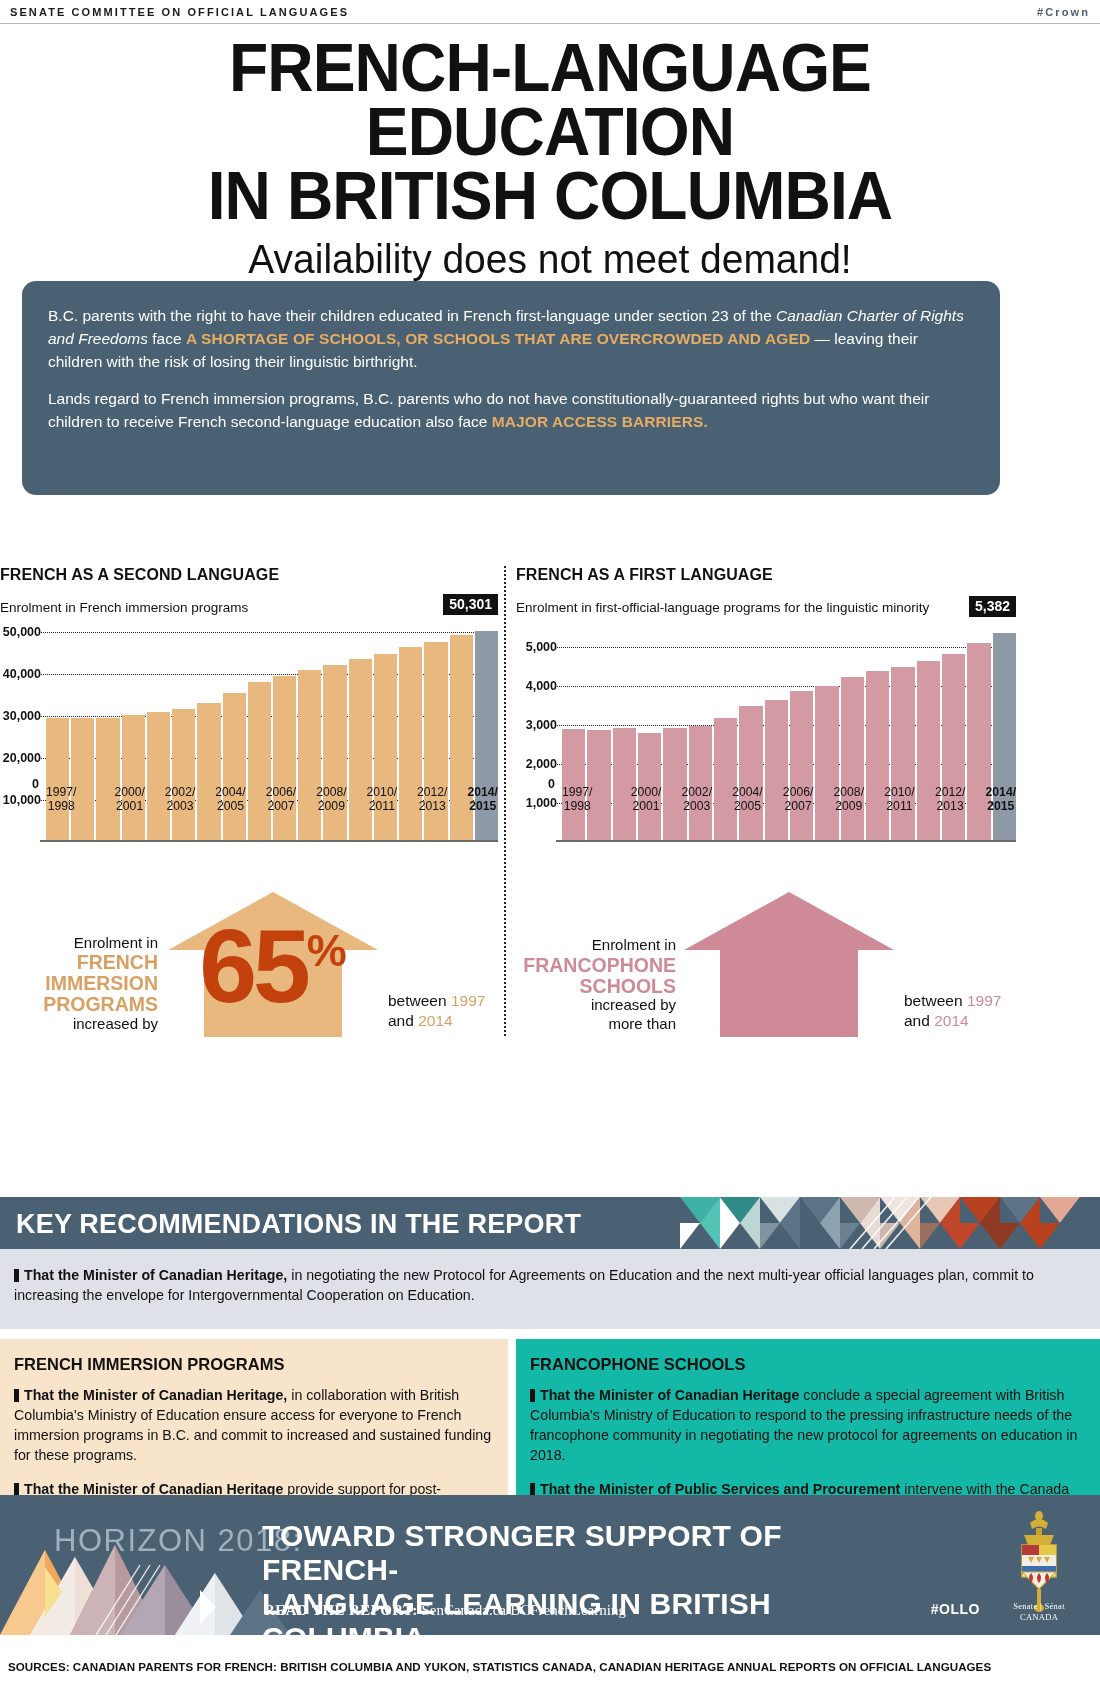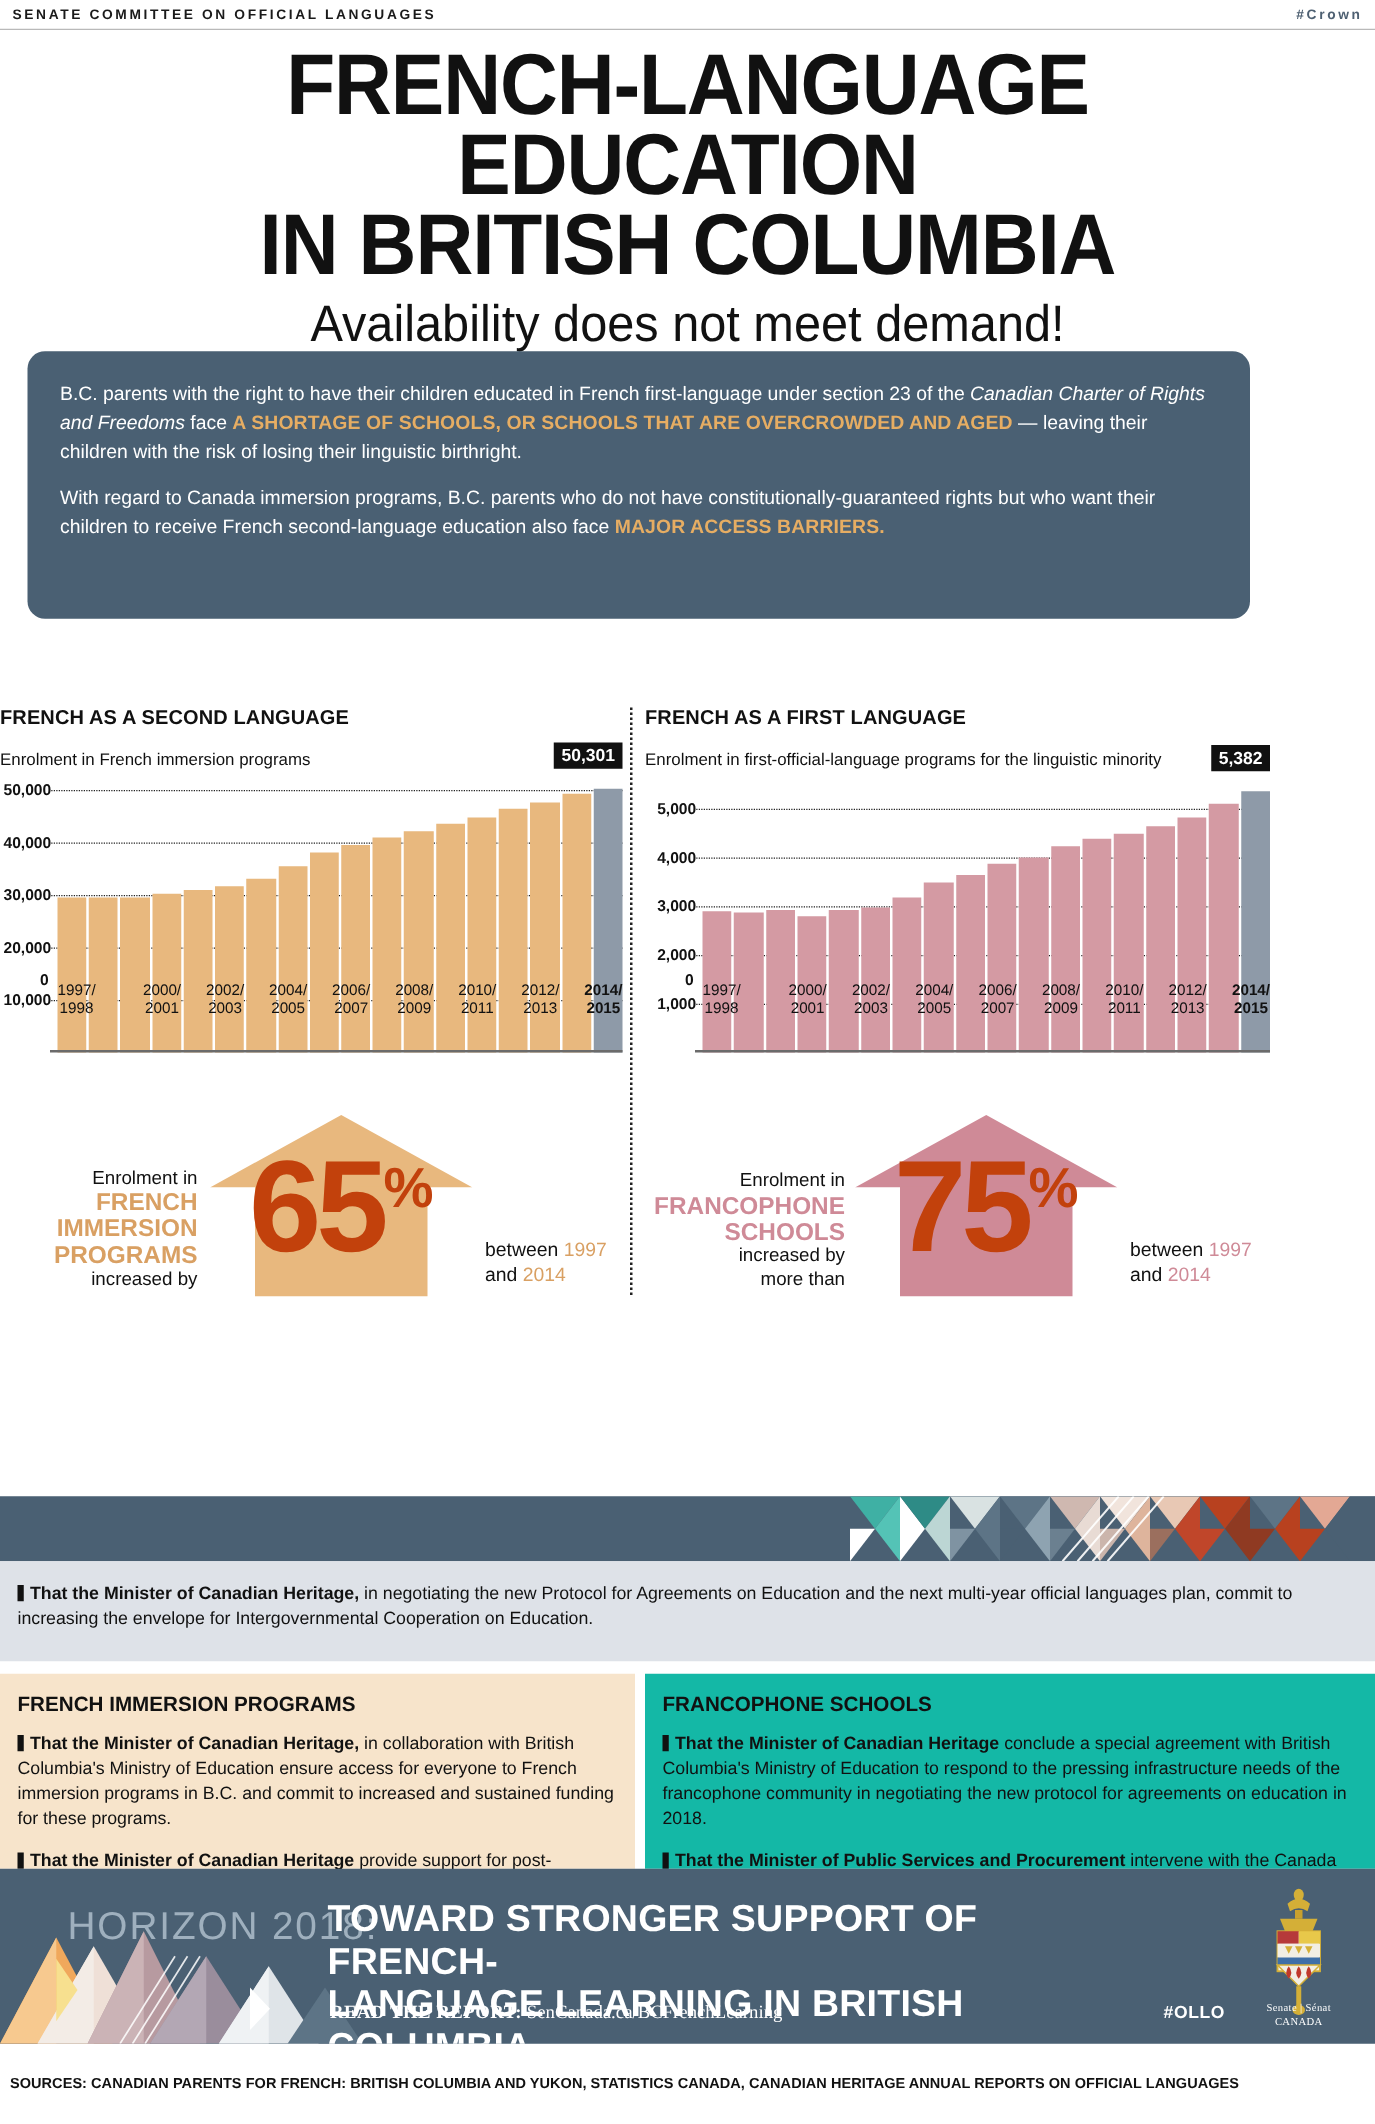--- a/index.html
+++ b/index.html
@@ -224,21 +224,21 @@
   </div>
 
   <div class="title-block">
     <div class="title-l1">FRENCH-LANGUAGE EDUCATION</div>
     <div class="title-l2">IN BRITISH COLUMBIA</div>
     <div class="subtitle">Availability does not meet demand!</div>
   </div>
 
   <div class="intro">
     <p><span>B.C. parents with the right to have their children educated in French first-language under section 23 of the </span><span class="it">Canadian Charter of Rights and Freedoms</span><span> face </span><span class="hl">A SHORTAGE OF SCHOOLS, OR SCHOOLS THAT ARE OVERCROWDED AND AGED</span><span> — leaving their children with the risk of losing their linguistic birthright.</span></p>
-    <p><span>With regard to Canada immersion programs, B.C. parents who do not have constitutionally-guaranteed rights but who want their children to receive French second-language education also face </span><span class="hl">MAJOR ACCESS BARRIERS.</span></p>
+    <p><span>Lands regard to French immersion programs, B.C. parents who do not have constitutionally-guaranteed rights but who want their children to receive French second-language education also face </span><span class="hl">MAJOR ACCESS BARRIERS.</span></p>
   </div>
 
 
   <div class="chart left">
     <div class="chart-title">FRENCH AS A SECOND LANGUAGE</div>
     <div class="chart-sub">Enrolment in French immersion programs</div>
     <div class="plot" id="plot0">
       <div class="callout" id="callout0" style="bottom: 226.877px; right: 0px;">50,301</div>
     <div class="grid-area">
           <div class="gline" style="top: 176.077px;"></div>
@@ -496,29 +496,29 @@
       <div class="big p">FRANCOPHONE</div>
       <div class="big p">SCHOOLS</div>
       <div>increased by</div>
       <div>more than</div>
     </div>
     <div class="arrow-wrap">
       <svg class="arrow-head" viewBox="0 0 210 58" preserveAspectRatio="none">
         <polygon points="105,0 210,58 174,58 174,58 36,58 0,58" fill="#cf8a97"></polygon>
       </svg>
       <div class="arrow-body p-fill"></div>
-      <div class="pct"><span>75</span><sup>%</sup></div>
     </div>
     <div class="ab-between">
       <div><span>between </span><span class="yr p">1997</span></div>
       <div><span>and </span><span class="yr p">2014</span></div>
     </div>
   </div>
 
   <div class="krbar">
+    <h2>KEY RECOMMENDATIONS IN THE REPORT</h2>
     <svg class="krdeco" viewBox="0 0 420 52" preserveAspectRatio="none">
       <polygon points="0,0 40,0 20,26" fill="#3fb0a4"></polygon>
       <polygon points="0,26 20,26 0,52" fill="#ffffff"></polygon>
       <polygon points="20,26 40,0 40,52" fill="#54c3b6"></polygon>
       <polygon points="40,0 60,26 40,52" fill="#ffffff"></polygon>
       <polygon points="40,0 80,0 60,26" fill="#2e8b86"></polygon>
       <polygon points="60,26 80,0 80,52" fill="#bcd6d4"></polygon>
       <polygon points="80,0 120,0 100,26" fill="#d9e2e2"></polygon>
       <polygon points="100,26 120,0 120,52" fill="#5d7486"></polygon>
       <polygon points="80,26 100,26 80,52" fill="#7f93a2"></polygon>

